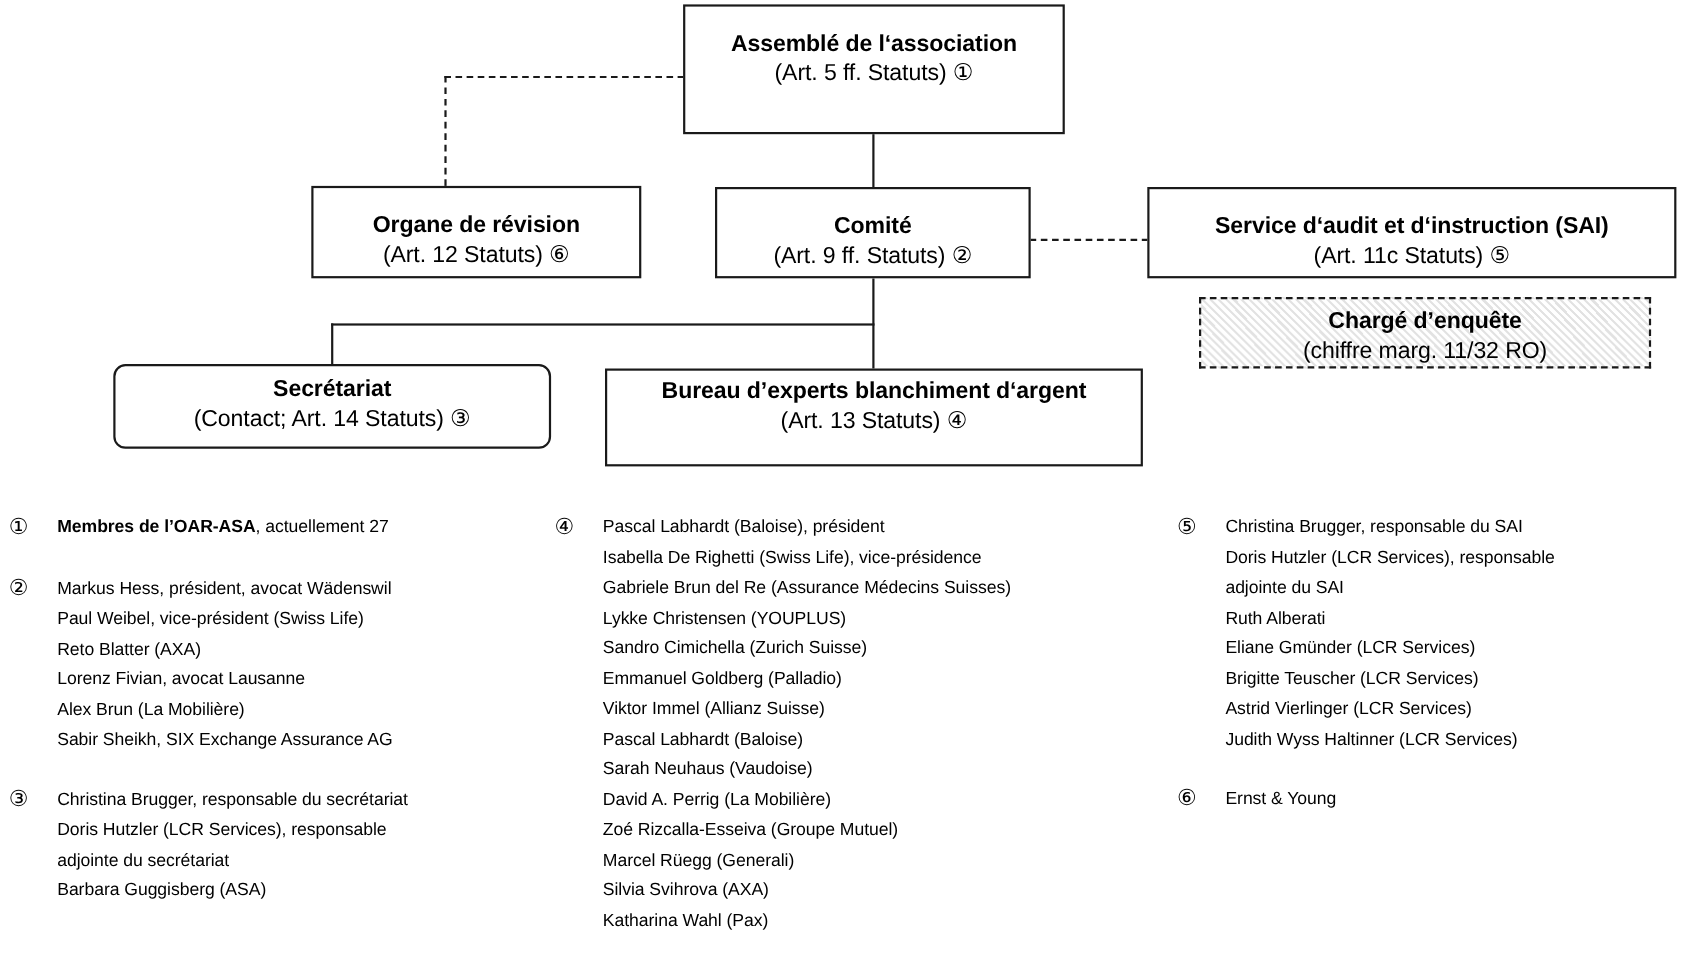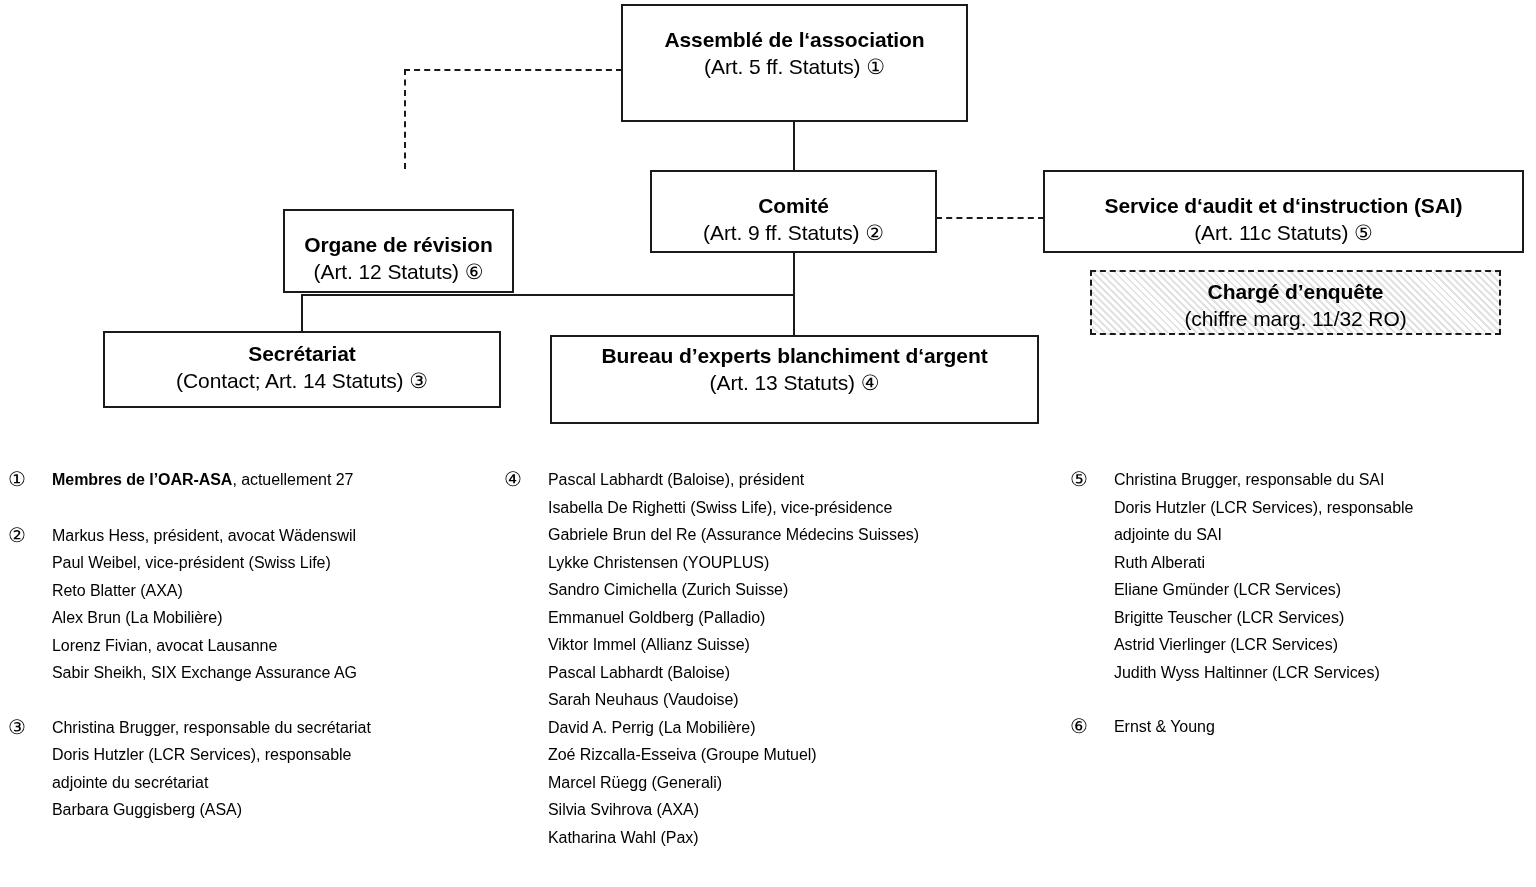--- a/index.html
+++ b/index.html
@@ -122,42 +122,42 @@
 
   <div class="conn v" style="left:793px; top:253px; height:83px;"></div>
   <div class="conn h" style="left:301px; top:294px; width:494px;"></div>
   <div class="conn v" style="left:301px; top:294px; height:38px;"></div>
 
   <div class="node" style="left:621px; top:4px; width:347px; height:118px;">
     <div class="t1">Assemblé de l‘association</div>
     <div class="t2">(Art. 5 ff. Statuts) ①</div>
   </div>
 
-  <div class="node" style="left:283px; top:169px; width:231px; height:84px;margin-top:40px;">
+  <div class="node" style="left:283px; top:169px; width:300px; height:84px;">
     <div class="t1">Organe de révision</div>
     <div class="t2">(Art. 12 Statuts) ⑥</div>
   </div>
 
   <div class="node" style="left:650px; top:170px; width:287px; height:83px;">
     <div class="t1">Comité</div>
     <div class="t2">(Art. 9 ff. Statuts) ②</div>
   </div>
 
   <div class="node" style="left:1043px; top:170px; width:481px; height:83px;">
     <div class="t1">Service d‘audit et d‘instruction (SAI)</div>
     <div class="t2">(Art. 11c Statuts) ⑤</div>
   </div>
 
   <div class="node hatched" style="left:1090px; top:270px; width:411px; height:65px; padding-top:6px;">
     <div class="t1">Chargé d’enquête</div>
     <div class="t2">(chiffre marg. 11/32 RO)</div>
   </div>
 
 
-  <div class="node" style="left:103px; top:331px; width:398px; height:77px; padding-top:7px;">
+  <div class="node" style="left:103px; top:331px; width:398px; height:77px; padding-top:7px;border-radius:11px;">
     <div class="t1">Secrétariat</div>
     <div class="t2">(Contact; Art. 14 Statuts) ③</div>
   </div>
 
   <div class="node" style="left:550px; top:335px; width:489px; height:89px; padding-top:5px;">
     <div class="t1">Bureau d’experts blanchiment d‘argent</div>
     <div class="t2">(Art. 13 Statuts) ④</div>
   </div>
 
   <div class="fncol" style="left:8px; width:500px;">
@@ -167,22 +167,22 @@
         <div class="fnline"><b>Membres de l’OAR-ASA</b><span>, actuellement 27</span></div>
       </div>
     </div>
     <div class="spacer-1"></div>
     <div class="fngroup">
       <div class="fnmark">②</div>
       <div class="fnlines">
         <div class="fnline">Markus Hess, président, avocat Wädenswil</div>
         <div class="fnline">Paul Weibel, vice-président (Swiss Life)</div>
         <div class="fnline">Reto Blatter (AXA)</div>
+        <div class="fnline">Lorenz Fivian, avocat Lausanne</div>
         <div class="fnline">Alex Brun (La Mobilière)</div>
-        <div class="fnline">Lorenz Fivian, avocat Lausanne</div>
         <div class="fnline">Sabir Sheikh, SIX Exchange Assurance AG</div>
       </div>
     </div>
     <div class="spacer-2"></div>
     <div class="fngroup">
       <div class="fnmark">③</div>
       <div class="fnlines">
         <div class="fnline">Christina Brugger, responsable du secrétariat</div>
         <div class="fnline">Doris Hutzler (LCR Services), responsable</div>
         <div class="fnline">adjointe du secrétariat</div>

